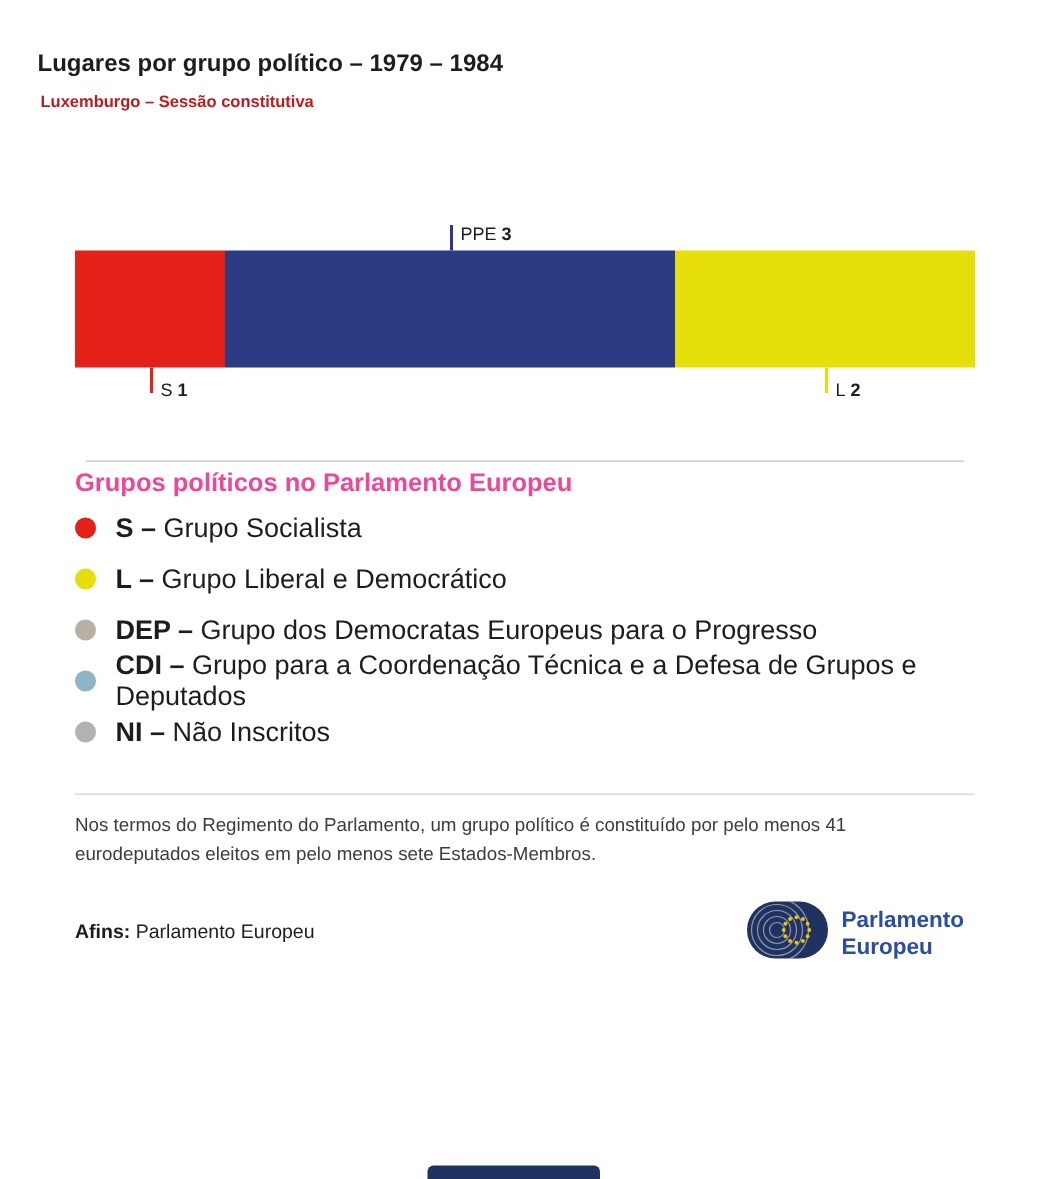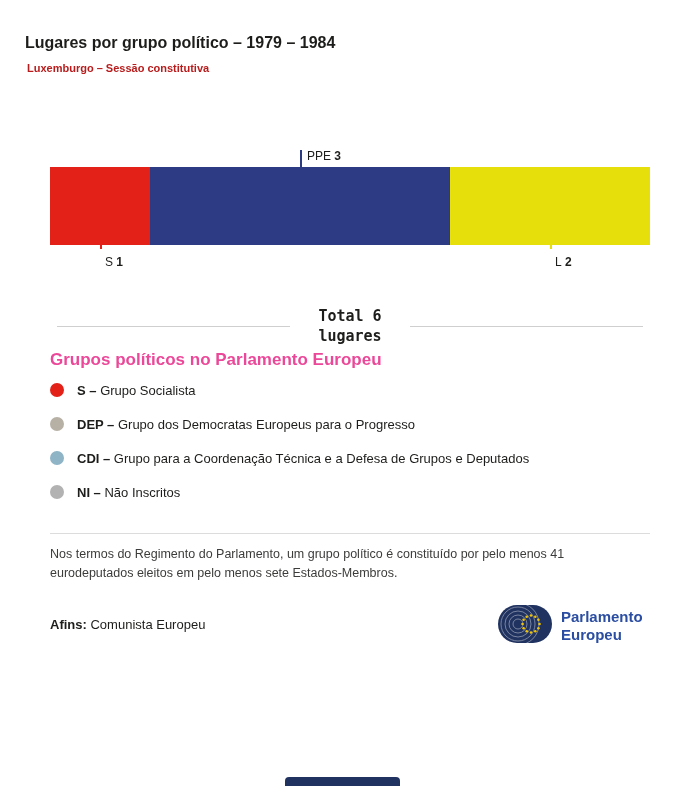--- a/index.html
+++ b/index.html
@@ -17,21 +17,21 @@
   .title { font-size: 16px; font-weight: bold; margin: 0; color: #1d1d1b; }
   .subtitle { font-size: 11px; font-weight: bold; margin: 10px 0 0 2px; color: #b91c1c; }
 
   
   .chart { position: relative; margin: 71px 0 0 25px; width: 600px; height: 124px; }
   .bar { position: absolute; top: 22px; left: 0; width: 100%; height: 78px; display: flex; }
   .bar-seg { height: 100%; }
 
   .tick { position: absolute; display: flex; align-items: center; white-space: nowrap; }
   .tick.top { top: 0; height: 22px; }
-  .tick.bottom { top: 100px; height: 24px; flex-direction: column; }
+  .tick.bottom { top: 100px; height: 24px; }
   .tick-line { width: 2px; height: 17px; display: inline-block; }
   .tick.top .tick-line { align-self: flex-end; }
   .tick.bottom .tick-line { align-self: flex-start; }
   .tick .txt { margin-left: 5px; font-size: 12px; color: #1d1d1b; }
   .tick .txt b { font-weight: bold; }
   .tick.bottom .txt { margin-top: 6px; }
 
   
   .total-row { display: flex; align-items: center; margin: 38px 32px 0 32px; }
   .total-rule { flex: 1; height: 1px; background: #cfcfcf; }
@@ -39,21 +39,21 @@
     padding: 0 28px; text-align: center;
     font-family: "DejaVu Sans Mono", monospace;
     font-weight: bold; font-size: 15px; line-height: 1.3; color: #1d1d1b;
   }
 
   
   .legend { margin: 4px 25px 0 25px; }
   .legend-heading { font-size: 17px; font-weight: bold; margin: 0 0 3px 0; color: #ec4899; }
   .legend-item { display: flex; align-items: center; height: 34px; }
   .legend-dot { width: 14px; height: 14px; border-radius: 50%; margin-right: 13px; flex: none; }
-  .legend-text { font-size: 13px; color: #1d1d1b; }
+  .legend-text { font-size: 18px; color: #1d1d1b; }
   .legend-text .abbr { font-weight: bold; }
 
   
   .divider { margin: 24px 25px 0 25px; border-top: 1px solid #dcdcdc; }
   .footnote { margin: 11px 25px 0 25px; max-width: 652px; font-size: 12.5px; line-height: 1.55; color: #3c3c3b; }
   .footer { margin: 19px 25px 0 25px; display: flex; justify-content: space-between; align-items: center; }
   .source { font-size: 13px; color: #1d1d1b; }
   .source .lbl { font-weight: bold; }
   .logo { display: block; }
 
@@ -86,33 +86,33 @@
         <span class="txt"><span>PPE</span><b> 3</b></span>
       </div>
       <div class="tick bottom" style="left: 83.3333%;">
         <span class="tick-line" style="background: rgb(230, 223, 12);"></span>
         <span class="txt"><span>L</span><b> 2</b></span>
       </div>
     </div>
 
   <div class="total-row">
     <div class="total-rule"></div>
-    <div class="total-text">
-      <div>Total 6</div>
-      <div>lugares</div>
-    </div>
     <div class="total-rule"></div>
   </div>
 
   <div class="legend">
     <h3 class="legend-heading">Grupos políticos no Parlamento Europeu</h3>
     <div>
         <div class="legend-item">
           <span class="legend-dot" style="background: rgb(227, 33, 25);"></span>
           <span class="legend-text"><span class="abbr">S – </span><span>Grupo Socialista</span></span>
+        </div>
+        <div class="legend-item">
+          <span class="legend-dot" style="background: rgb(230, 223, 12);"></span>
+          <span class="legend-text"><span class="abbr">L – </span><span>Grupo Liberal e Democrático</span></span>
         </div>
         <div class="legend-item">
           <span class="legend-dot" style="background: rgb(183, 177, 165);"></span>
           <span class="legend-text"><span class="abbr">DEP – </span><span>Grupo dos Democratas Europeus para o Progresso</span></span>
         </div>
         <div class="legend-item">
           <span class="legend-dot" style="background: rgb(142, 180, 198);"></span>
           <span class="legend-text"><span class="abbr">CDI – </span><span>Grupo para a Coordenação Técnica e a Defesa de Grupos e Deputados</span></span>
         </div>
         <div class="legend-item">
@@ -122,21 +122,21 @@
       </div>
   </div>
 
   <div class="divider"></div>
 
   <p class="footnote">Nos termos do Regimento do Parlamento, um grupo político é constituído por pelo menos 41 eurodeputados eleitos em pelo menos sete Estados-Membros.</p>
 
   <div class="footer">
     <div class="source">
       <span class="lbl">Afins:</span>
-      <span>Comunista Europeu</span>
+      <span>Parlamento Europeu</span>
     </div>
 
     <svg class="logo" width="152" height="44" viewBox="0 0 152 44" xmlns="http://www.w3.org/2000/svg">
       <defs>
         <clipPath id="logoClip">
             <rect x="0" y="2" width="54" height="38" rx="19"></rect>
           </clipPath>
       </defs>
       <g>
         <rect x="0" y="2" width="54" height="38" rx="19" fill="#20325f"></rect>

